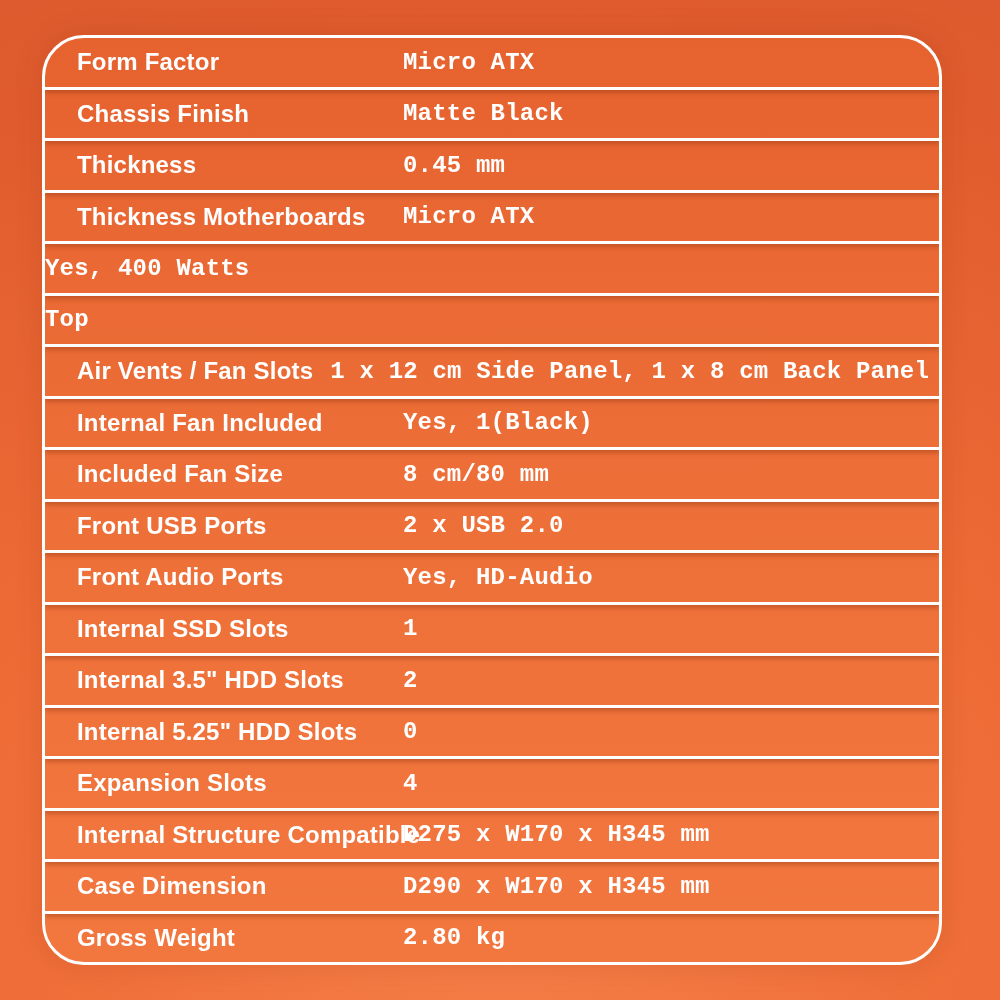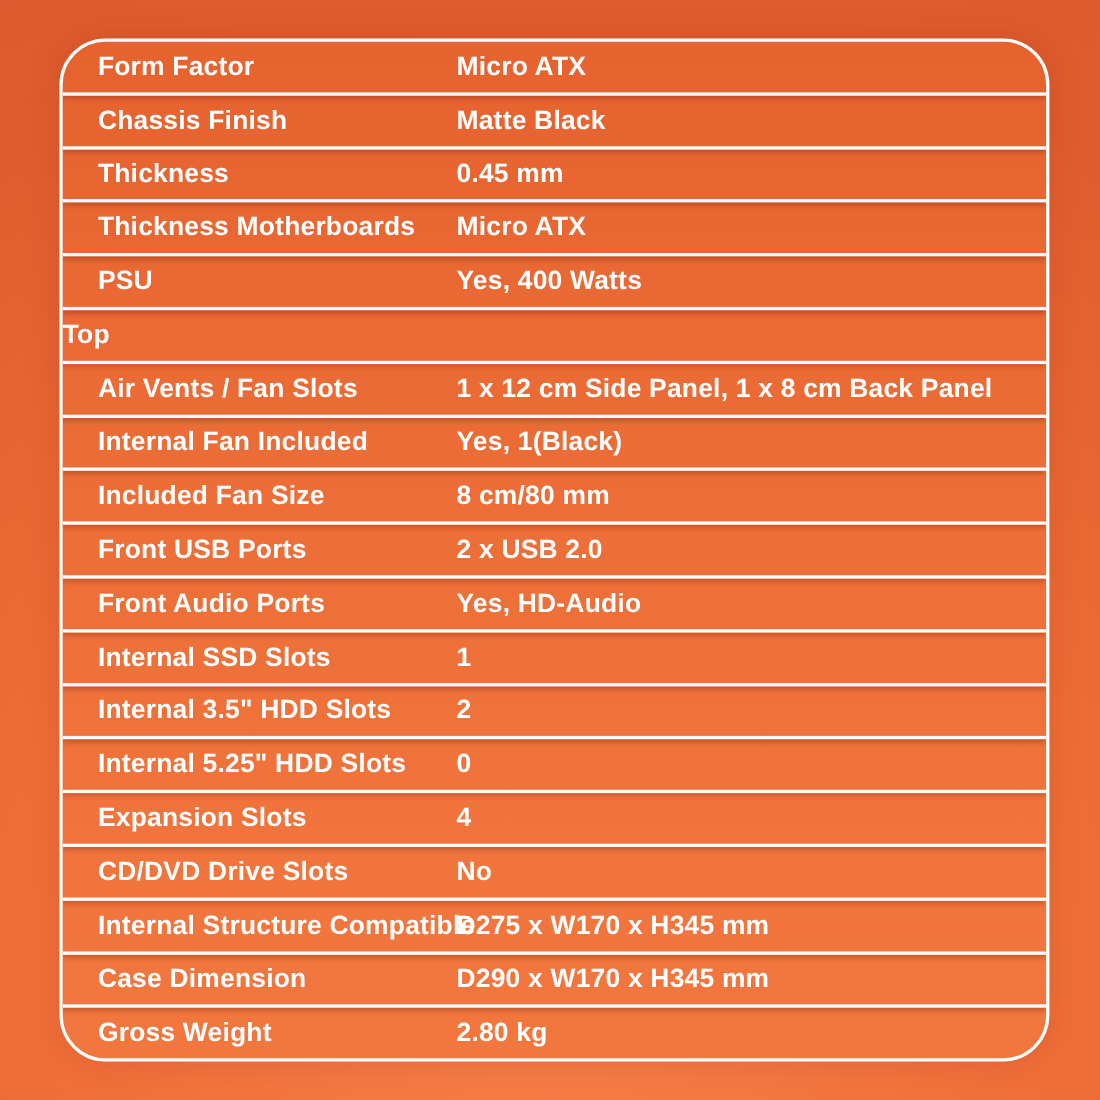--- a/index.html
+++ b/index.html
@@ -15,21 +15,21 @@
   .page {
     width: 1000px;
     height: 1000px;
     background: radial-gradient(130% 110% at 50% 88%,
       #f68049 0%, #ee6b36 42%, #e05c2e 78%, #da5a2e 100%);
     position: relative;
     box-sizing: border-box;
   }
   .spec-table {
     position: absolute;
-    left: 54px;
+    left: 42px;
     top: 35px;
     width: 900px;
     height: 930px;
     box-sizing: border-box;
     border: 3px solid #ffffff;
     border-radius: 42px;
     overflow: hidden;
     display: flex;
     flex-direction: column;
     background: linear-gradient(to bottom, #e6622f 0%, #ee7039 55%, #f2773f 100%);
@@ -57,20 +57,21 @@
     white-space: nowrap;
   }
   .spec-value {
     flex: 1;
     padding-right: 10px;
     color: #ffffff;
     font-weight: 700;
     font-size: 24px;
     letter-spacing: 0.2px;
     white-space: nowrap;
+    font-family: Liberation Mono, monospace;
   }
 </style>
 </head>
 <body>
 
 <div class="page">
   <div class="spec-table">
   <div class="spec-row">
     <div class="spec-label">Form Factor</div>
     <div class="spec-value">Micro ATX</div>
@@ -86,21 +87,20 @@
     <div class="spec-label">Thickness</div>
     <div class="spec-value">0.45 mm</div>
   </div>
 
   <div class="spec-row">
     <div class="spec-label">Thickness Motherboards</div>
     <div class="spec-value">Micro ATX</div>
   </div>
 
   <div class="spec-row">
-    <div class="spec-label">PSU</div>
     <div class="spec-value">Yes, 400 Watts</div>
   </div>
 
   <div class="spec-row">
     <div class="spec-value">Top</div>
   </div>
 
   <div class="spec-row">
     <div class="spec-label">Air Vents / Fan Slots</div>
     <div class="spec-value">1 x 12 cm Side Panel, 1 x 8 cm Back Panel</div>
@@ -139,24 +139,20 @@
   <div class="spec-row">
     <div class="spec-label">Internal 5.25" HDD Slots</div>
     <div class="spec-value">0</div>
   </div>
 
   <div class="spec-row">
     <div class="spec-label">Expansion Slots</div>
     <div class="spec-value">4</div>
   </div>
 
-  <div class="spec-row">
-    <div class="spec-label">CD/DVD Drive Slots</div>
-    <div class="spec-value">No</div>
-  </div>
 
   <div class="spec-row">
     <div class="spec-label">Internal Structure Compatible</div>
     <div class="spec-value">D275 x W170 x H345 mm</div>
   </div>
 
   <div class="spec-row">
     <div class="spec-label">Case Dimension</div>
     <div class="spec-value">D290 x W170 x H345 mm</div>
   </div>

